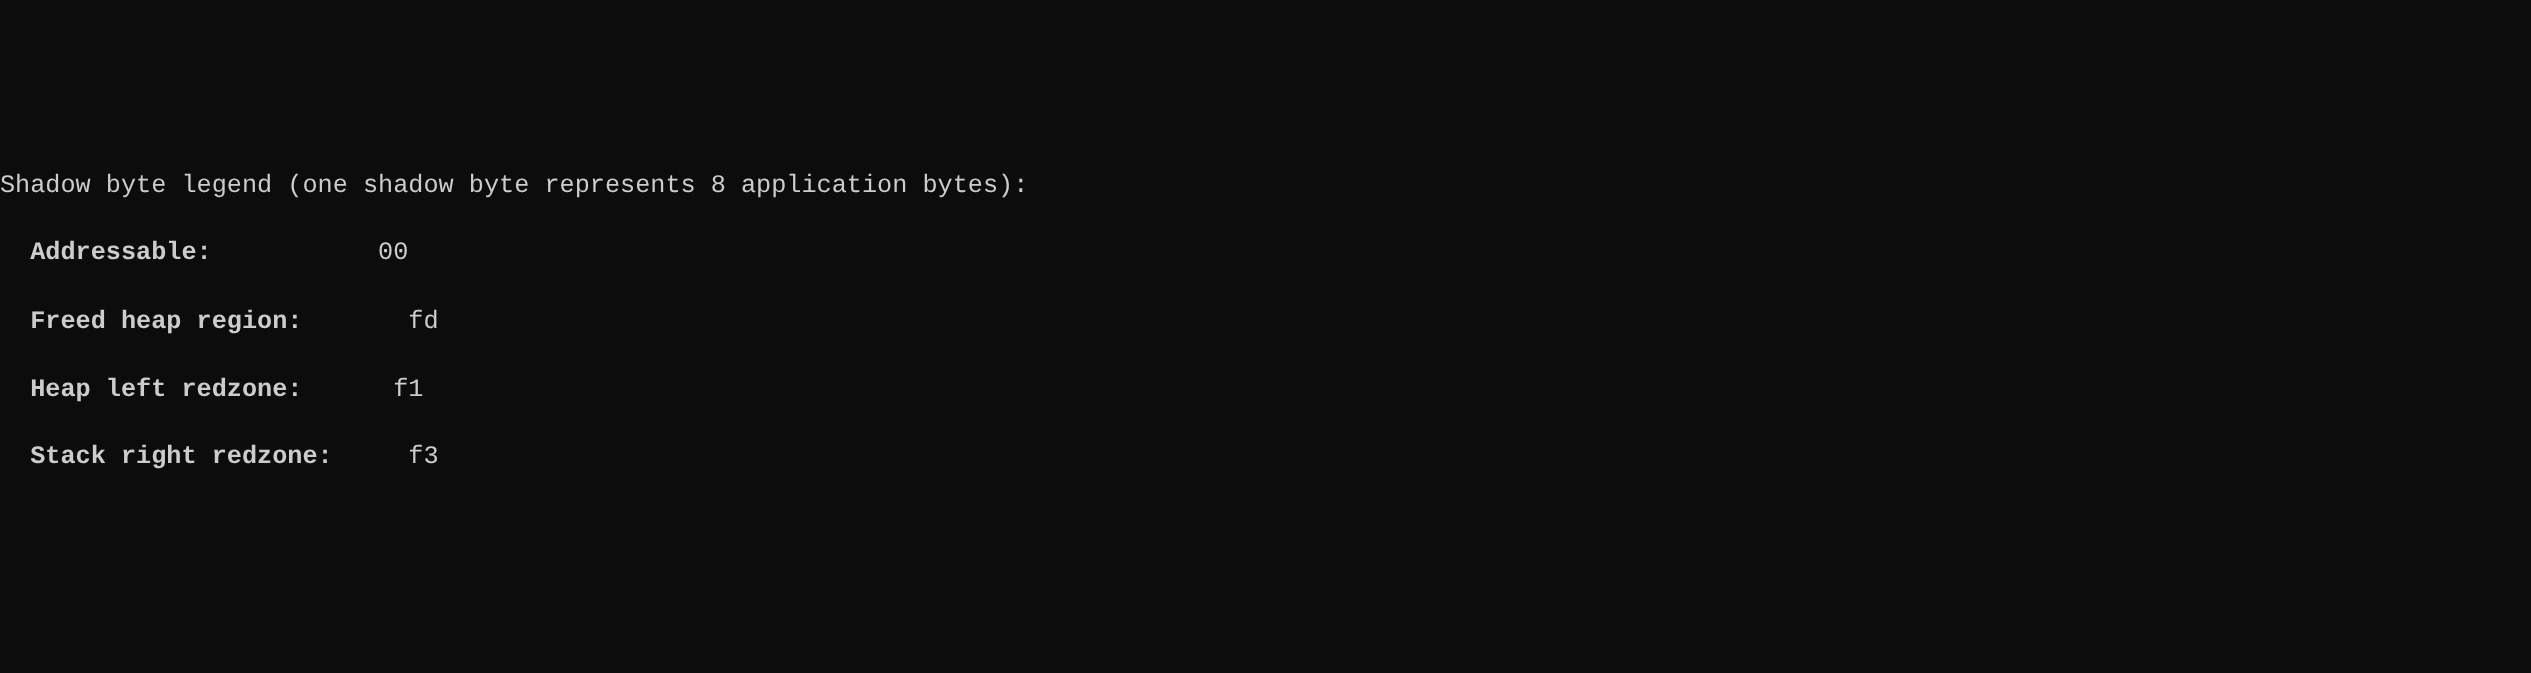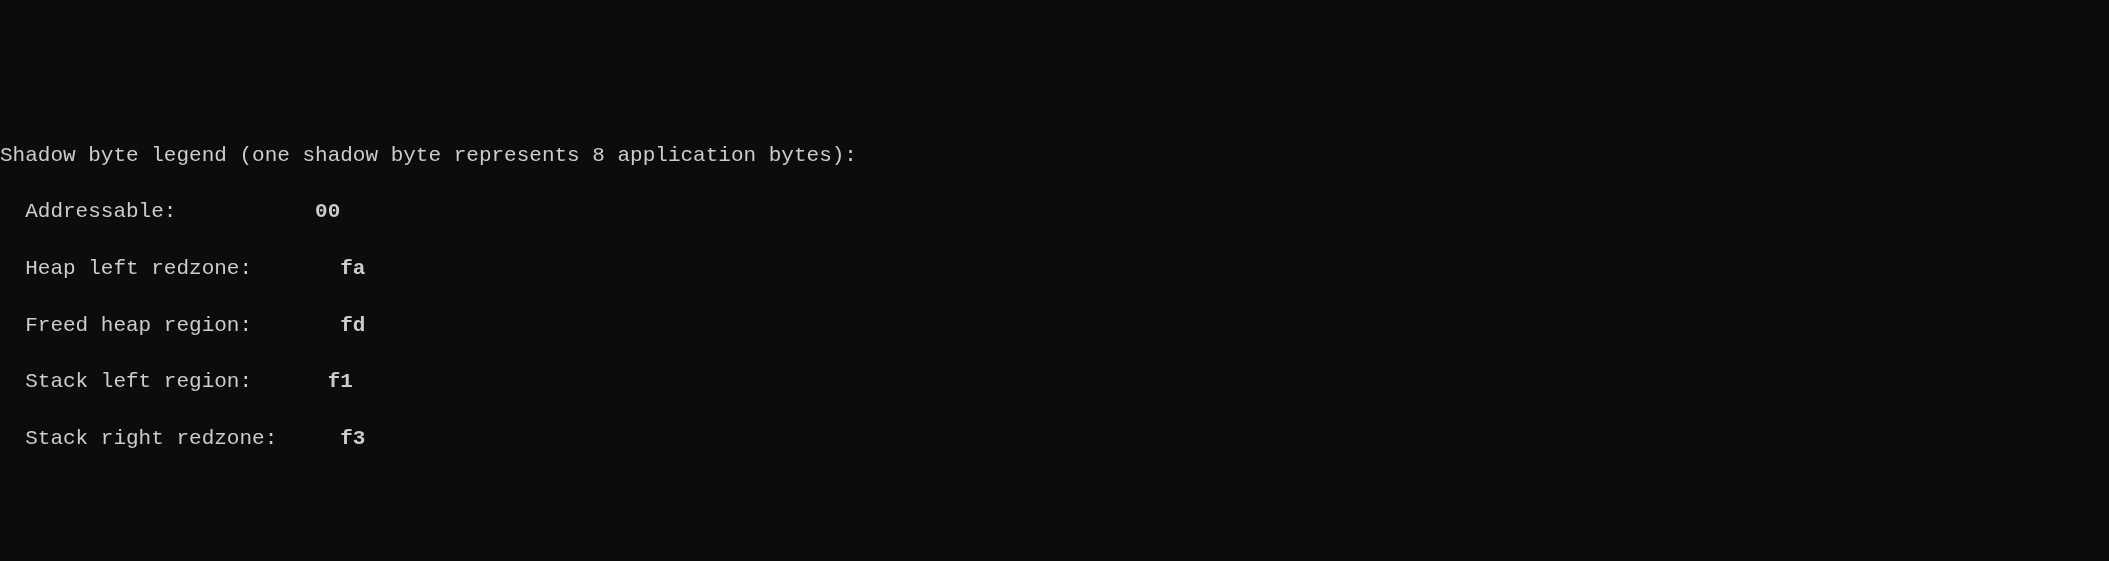--- a/index.html
+++ b/index.html
@@ -16,37 +16,36 @@
       height: 561px;
     }
     .terminal-output {
       padding: 0;
     }
     .line {
       display: block;
     }
     .label {
       display: inline-block;
+      font-weight: bold;
     }
     .value {
       display: inline-block;
-      font-weight: bold;
     }
   </style>
 </head>
 <body>
 
 
 
 <div class="terminal-output">
 <span class="line">Shadow byte legend (one shadow byte represents 8 application bytes):</span>
 <span class="line"><span class="label">  Addressable:           </span><span class="value">00</span></span>
-<span class="line"><span class="label">  Heap left redzone:       </span><span class="value">fa</span></span>
 <span class="line"><span class="label">  Freed heap region:       </span><span class="value">fd</span></span>
-<span class="line"><span class="label">  Stack left region:      </span><span class="value">f1</span></span>
+<span class="line"><span class="label">  Heap left redzone:      </span><span class="value">f1</span></span>
 <span class="line"><span class="label">  Stack right redzone:     </span><span class="value">f3</span></span>
 
 
 
 
 
 
 
 
 

